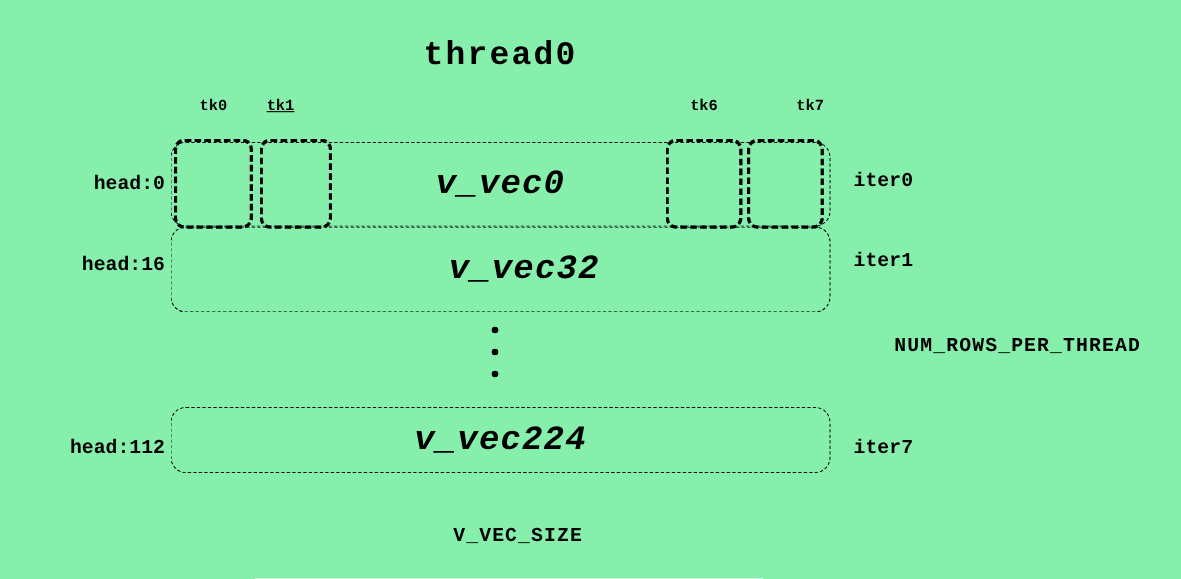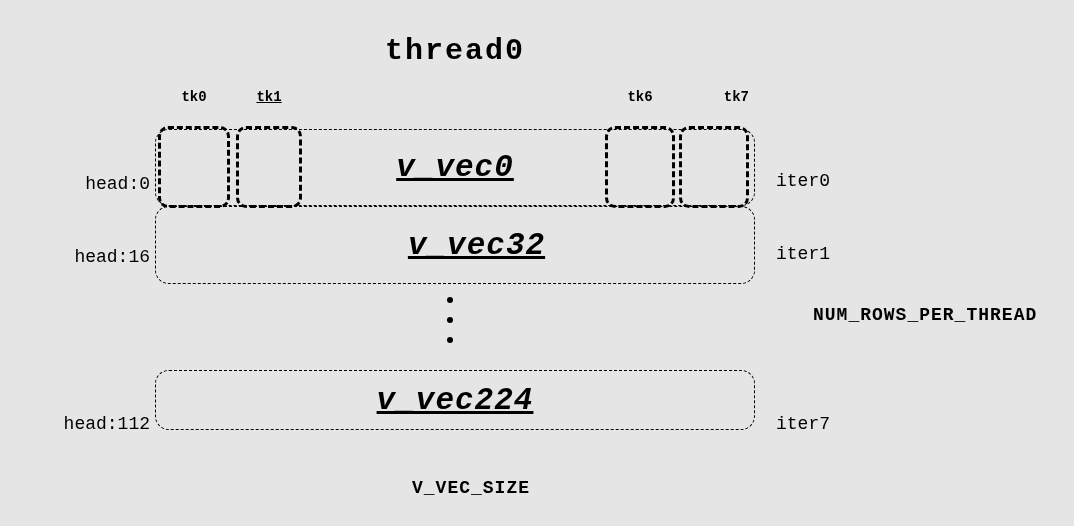--- a/index.html
+++ b/index.html
@@ -1,21 +1,21 @@
 <!DOCTYPE html>
 <html><head>
 <meta charset="utf-8">
 <style>
   * { margin: 0; padding: 0; box-sizing: border-box; }
   html, body { background: #ffffff; }
   .canvas {
     position: relative;
     width: 1074px;
     height: 526px;
-    background: #e5e5e5;
+    background: #86efac;
     color: #000000;
     font-family: "Liberation Mono", "DejaVu Sans Mono", monospace;
     overflow: hidden;
   }
   .title {
     position: absolute;
     left: 155px; top: 34px; width: 600px;
     text-align: center;
     font-size: 30px;
     font-weight: bold;
@@ -31,42 +31,40 @@
   .row-box {
     position: absolute;
     left: 155px;
     width: 600px;
     border: 1.5px dashed #000;
     border-radius: 14px;
     display: flex;
     align-items: center;
     justify-content: center;
     background: transparent;
-    text-decoration: underline;
   }
   .vec-text {
     font-size: 31px;
     font-weight: bold;
     font-style: italic;
     letter-spacing: 1px;
   }
   .tk-box {
     position: absolute;
     top: 126px;
     height: 82px;
     border: 3px dashed #000;
     border-radius: 10px;
     background: transparent;
   }
   .side-label {
     position: absolute;
     font-size: 18px;
-    font-weight: normal;
+    font-weight: bold;
     white-space: nowrap;
-    margin-top: 16px;
   }
   .head-label { left: 28px; width: 122px; text-align: right; }
   .iter-label { left: 776px; }
   .dots {
     position: absolute;
     left: 447px; top: 297px;
     display: flex;
     flex-direction: column;
     align-items: center;
     gap: 14px;
@@ -91,21 +89,21 @@
   }
 </style>
 </head>
 <body>
 
 <div class="canvas">
 
   <div class="title">thread0</div>
 
   <div class="tk-label" style="left:158px; width:72px;">tk0</div>
-  <div class="tk-label" style="left:236px; width:66px;text-decoration:underline;">tk1</div>
+  <div class="tk-label" style="left:222px; width:66px;text-decoration:underline;">tk1</div>
   <div class="tk-label" style="left:605px; width:70px;">tk6</div>
   <div class="tk-label" style="left:679px; width:70px;text-align:right;">tk7</div>
 
   <div class="row-box" style="top:129px; height:77px;">
     <span class="vec-text">v_vec0</span>
   </div>
   <div class="row-box" style="top:206px; height:78px;padding-left:43px;">
     <span class="vec-text">v_vec32</span>
   </div>
   <div class="row-box" style="top:370px; height:60px;">

